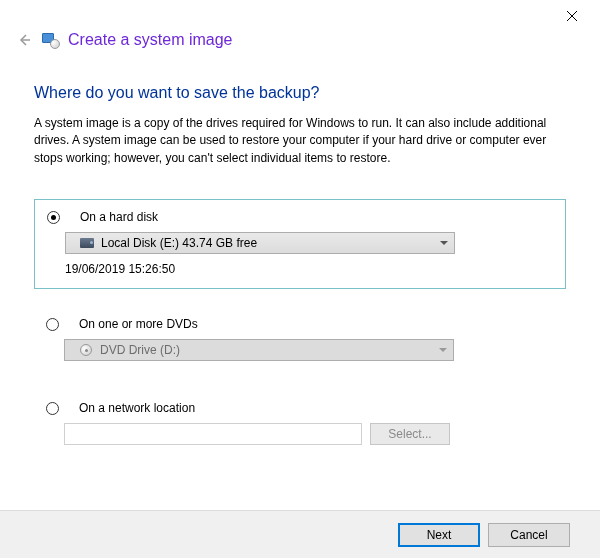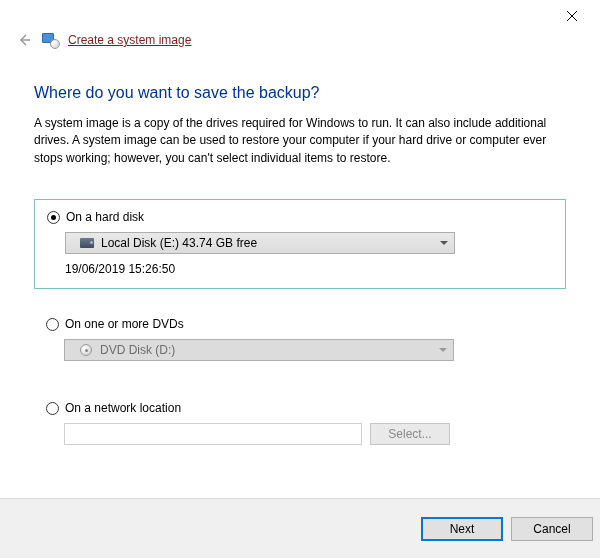--- a/index.html
+++ b/index.html
@@ -57,21 +57,21 @@
       border-radius: 1px;
     }
     .app-icon .cd {
       position: absolute;
       right: 0; bottom: 0;
       width: 10px; height: 10px;
       background: radial-gradient(circle at 30% 30%, #fff, #ccc);
       border: 1px solid #999;
       border-radius: 50%;
     }
-    .header-title { font-size: 12px; color: #7f1d1d; text-decoration: underline; }
+    .header-title { font-size: 16px; color: #6d28d9; }
     .content {
       padding: 28px 34px 0 34px;
     }
     .heading {
       color: #003399;
       font-size: 16px;
       font-weight: 400;
       margin-bottom: 13px;
     }
     .description {
@@ -83,21 +83,21 @@
     .option-block {
       padding: 10px 12px 12px 12px;
       margin-bottom: 18px;
     }
     .option-block.selected {
       border: 1px solid #7ac0c7;
     }
     .radio-row {
       display: flex;
       align-items: center;
-      gap: 6px;
+      gap: 20px;
       margin-bottom: 8px;
     }
     .radio {
       width: 13px; height: 13px;
       border: 1px solid #333;
       border-radius: 50%;
       display: flex;
       align-items: center;
       justify-content: center;
       background: #fff;
@@ -196,27 +196,27 @@
       background: #e9e9e9;
       border: 1px solid #c6c6c6;
       color: #8a8a8a;
       font-size: 12px;
       text-align: center;
       line-height: 20px;
     }
     .footer {
       position: absolute;
       left: 0; right: 0; bottom: 0;
-      height: 60px;
+      height: 48px;
       background: #f0f0f0;
       border-top: 1px solid #dcdcdc;
       display: flex;
       align-items: center;
       justify-content: flex-end;
-      padding-right: 7px;
+      padding-right: 30px;
       gap: 8px;
     }
     .btn {
       min-width: 82px;
       height: 24px;
       background: #e1e1e1;
       border: 1px solid #adadad;
       font-size: 12px;
       text-align: center;
       line-height: 22px;
@@ -278,21 +278,21 @@
 
   <div class="option-block">
     <div class="radio-row">
       <div class="radio"></div>
       <div class="radio-label">On one or more DVDs</div>
     </div>
     <div class="combo disabled">
       <div class="drive-icon">
           <div class="dvd-icon"></div>
         </div>
-      <span>DVD Disk (D:)</span>
+      <span>DVD Drive (D:)</span>
       <div class="caret"></div>
     </div>
   </div>
 
   <div class="option-block">
     <div class="radio-row">
       <div class="radio"></div>
       <div class="radio-label">On a network location</div>
     </div>
     <div class="network-row">

